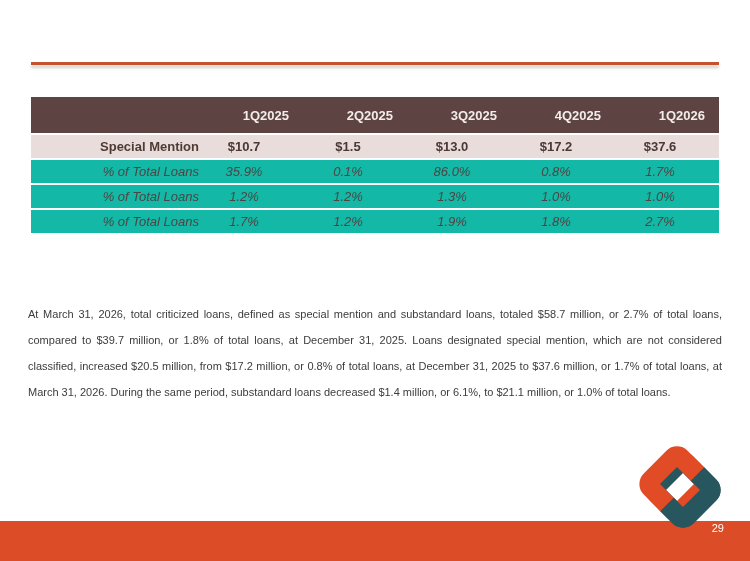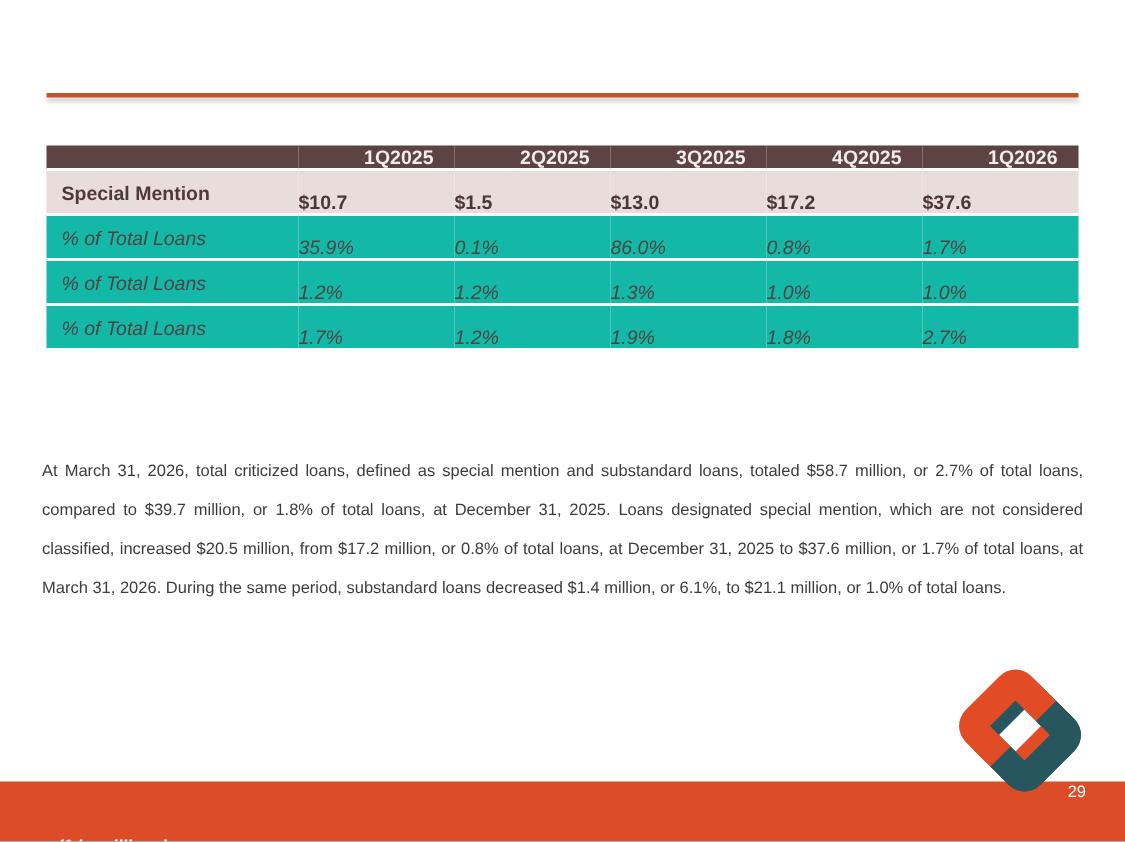--- a/index.html
+++ b/index.html
@@ -20,28 +20,28 @@
     position:absolute; left:31px; right:31px; top:62px; height:3px;
     background:#c2532e;
     box-shadow:0 3px 3px rgba(130,118,112,0.35);
   }
 
   
   .qtable-wrap { position:absolute; left:31px; top:97px; }
   table.qtable { width:688px; border-collapse:collapse; font-size:13px; }
   table.qtable th {
     background:#5d4341; color:#f2ecea; font-weight:700;
-    height:16px; text-align:right; padding:0 14px 0 0;
+    height:37px; text-align:right; padding:0 14px 0 0;
     border-bottom:2px solid #ffffff;
   }
   table.qtable td {
-    height:25px; text-align:left; padding:13px 14px 0 0;
+    height:25px; text-align:center; padding:0 14px 0 0;
     border-bottom:2px solid #ffffff; color:#4c4543;
   }
-  table.qtable .lbl { text-align:left; padding:0 0 0 10px; }
+  table.qtable .lbl { text-align:right; padding:0 0 0 10px; }
   tr.pink td { background:#e8dddb; font-weight:700; color:#4b3733; }
   tr.plain td { background:#14b8a6; font-weight:400;font-style:italic; }
   tr.pink td.lbl { color:#4f3a36; }
   tr.gap td { border-top:4px solid #ffffff; }
 
   
   .body-text {
     position:absolute; left:28px; top:301px; width:694px;
     font-size:11px; line-height:26px; color:#3d3c3b;
     text-align:justify;

